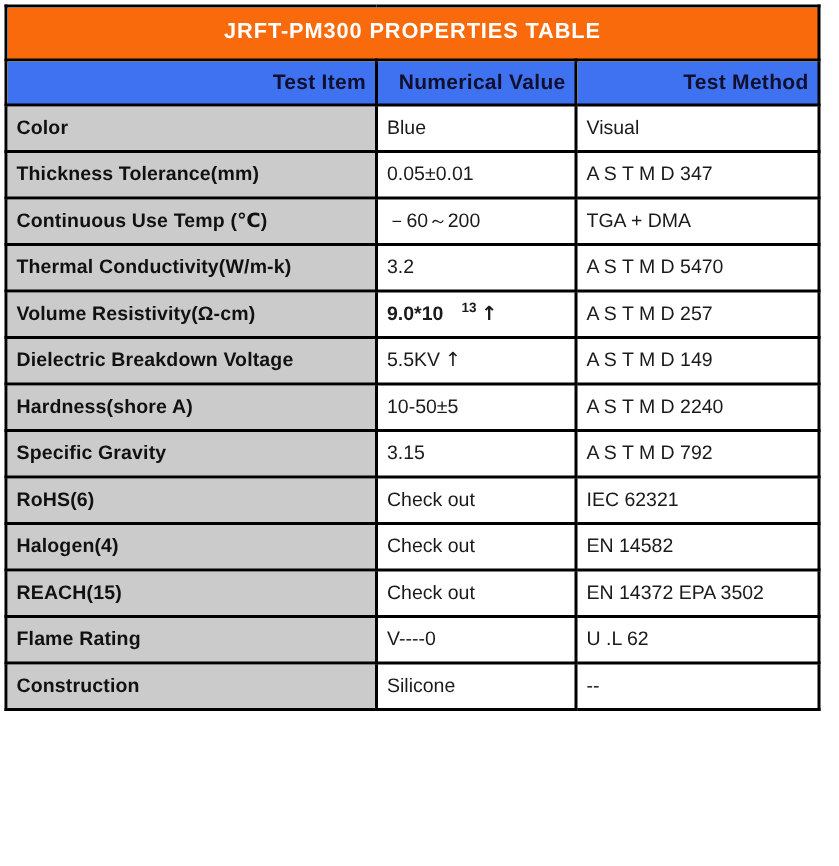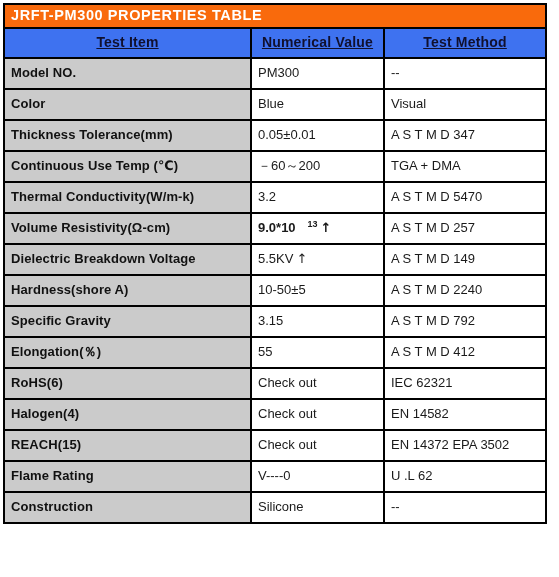--- a/index.html
+++ b/index.html
@@ -47,35 +47,34 @@
     white-space: nowrap;
   }
 
   
   tr.title-row td {
     background: #F96A0C;
     color: #ffffff;
     font-weight: bold;
     font-size: 14.5px;
     letter-spacing: 0.6px;
-    text-align: left;
-    height: 24px;
+    text-align: center;
+    height: 36px;
     border: 2px solid #000000;
   }
 
   
   tr.head-row th {
     background: #3E72F0;
     color: #10102e;
     font-weight: bold;
     font-size: 14px;
-    text-align: center;
+    text-align: right;
     height: 30px;
     letter-spacing: 0.2px;
-    text-decoration: underline;
   }
 
   
   td.item {
     background: #CBCBCB;
     color: #111111;
     font-weight: bold;
     font-size: 13.5px;
     letter-spacing: 0.1px;
   }
@@ -112,25 +111,20 @@
     <tbody>
       <tr class="title-row">
         <td colspan="3">JRFT-PM300  PROPERTIES  TABLE</td>
       </tr>
       <tr class="head-row">
         <th>Test Item</th>
         <th>Numerical Value</th>
         <th>Test Method</th>
       </tr>
 
-    <tr class="data-row">
-          <td class="item">Model NO.</td>
-          <td class="value">PM300</td>
-          <td class="method">--</td>
-        </tr>
         <tr class="data-row">
           <td class="item">Color</td>
           <td class="value">Blue</td>
           <td class="method">Visual</td>
         </tr>
         <tr class="data-row">
           <td class="item">Thickness Tolerance(mm)</td>
           <td class="value">0.05±0.01</td>
           <td class="method">A S T M  D 347</td>
         </tr>
@@ -158,25 +152,20 @@
           <td class="item">Hardness(shore A)</td>
           <td class="value">10-50±5</td>
           <td class="method">A S T M  D 2240</td>
         </tr>
         <tr class="data-row">
           <td class="item">Specific Gravity</td>
           <td class="value">3.15</td>
           <td class="method">A S T M  D 792</td>
         </tr>
         <tr class="data-row">
-          <td class="item">Elongation(％)</td>
-          <td class="value">55</td>
-          <td class="method">A S T M  D 412</td>
-        </tr>
-        <tr class="data-row">
           <td class="item">RoHS(6)</td>
           <td class="value">Check out</td>
           <td class="method">IEC 62321</td>
         </tr>
         <tr class="data-row">
           <td class="item">Halogen(4)</td>
           <td class="value">Check out</td>
           <td class="method">EN 14582</td>
         </tr>
         <tr class="data-row">

